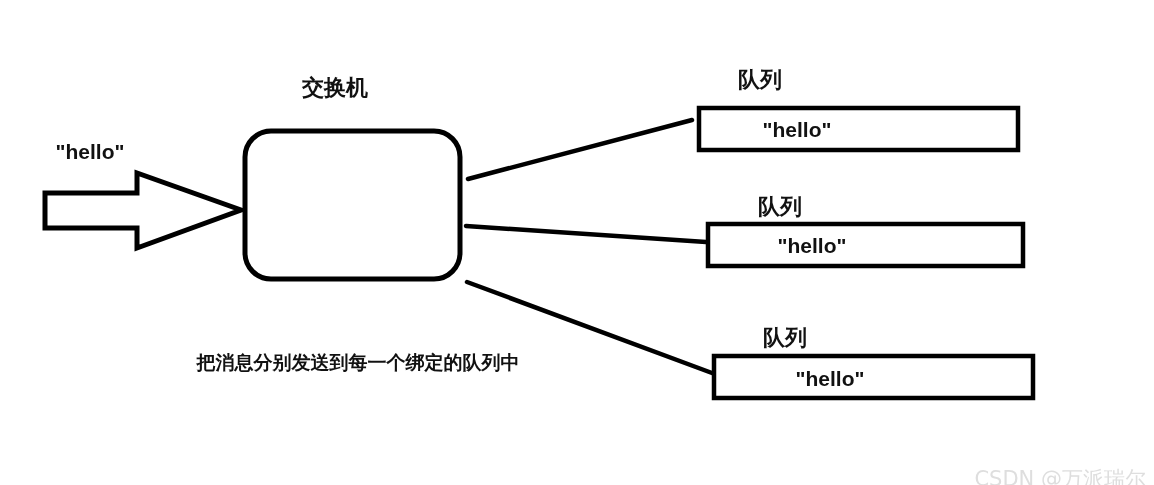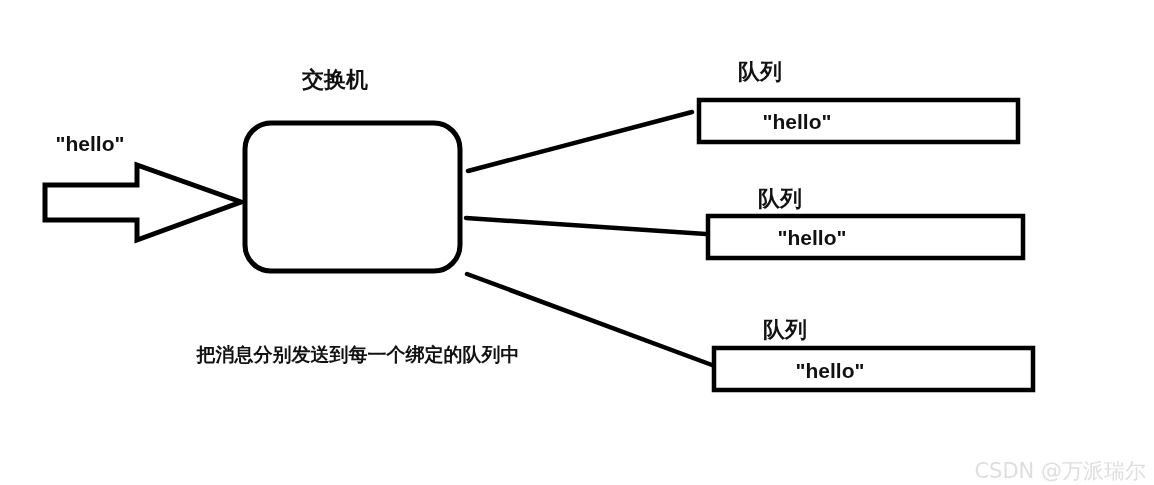--- a/index.html
+++ b/index.html
@@ -10,21 +10,21 @@
   body {
     width: 1154px;
     height: 485px;
     overflow: hidden;
     font-family: "Liberation Sans", "DejaVu Sans", sans-serif;
     position: relative;
   }
   #diagram-root {
     position: absolute;
     left: 0;
-    top: 8px;
+    top: 16px;
     width: 1154px;
     height: 344px;
   }
   svg.canvas {
     display: block;
     width: 1154px;
     height: 485px;
   }
   .shape-stroke {
     fill: #ffffff;

